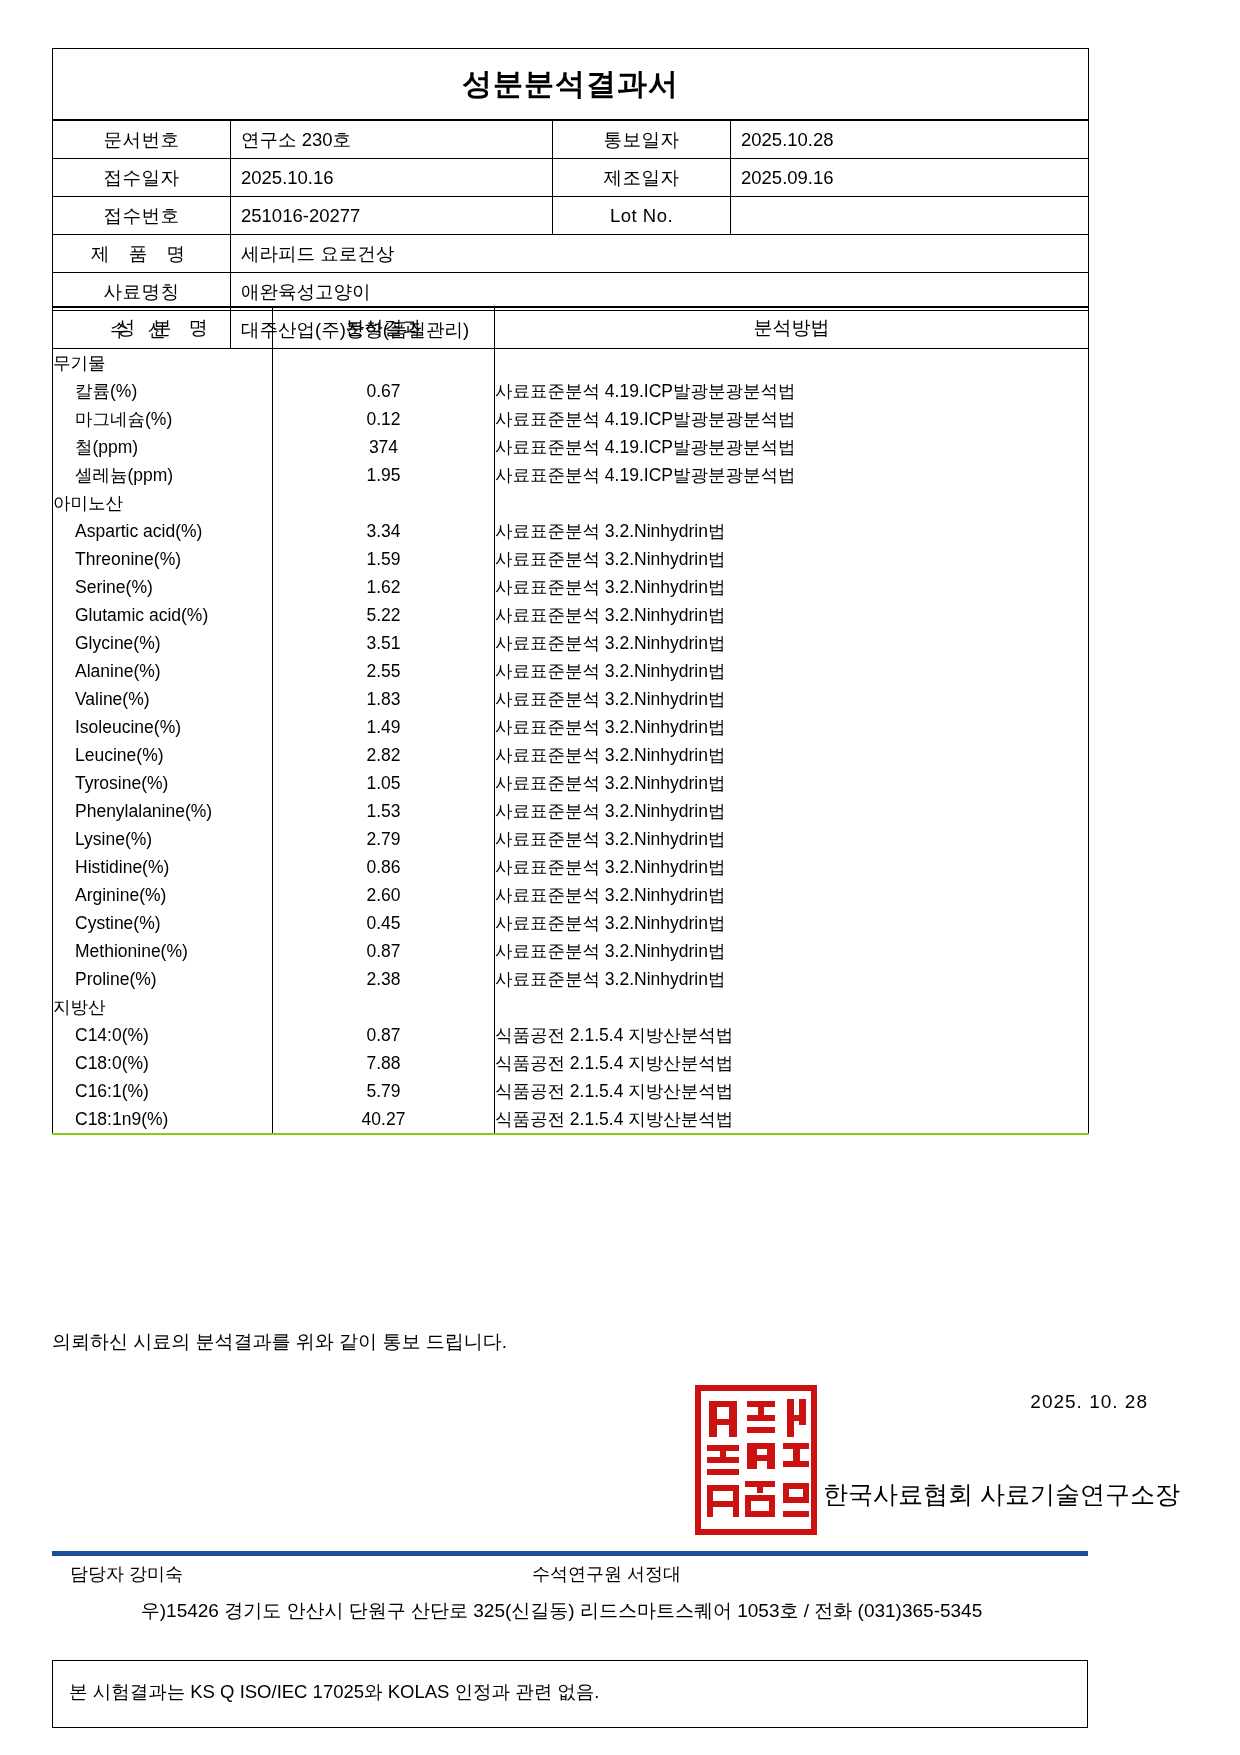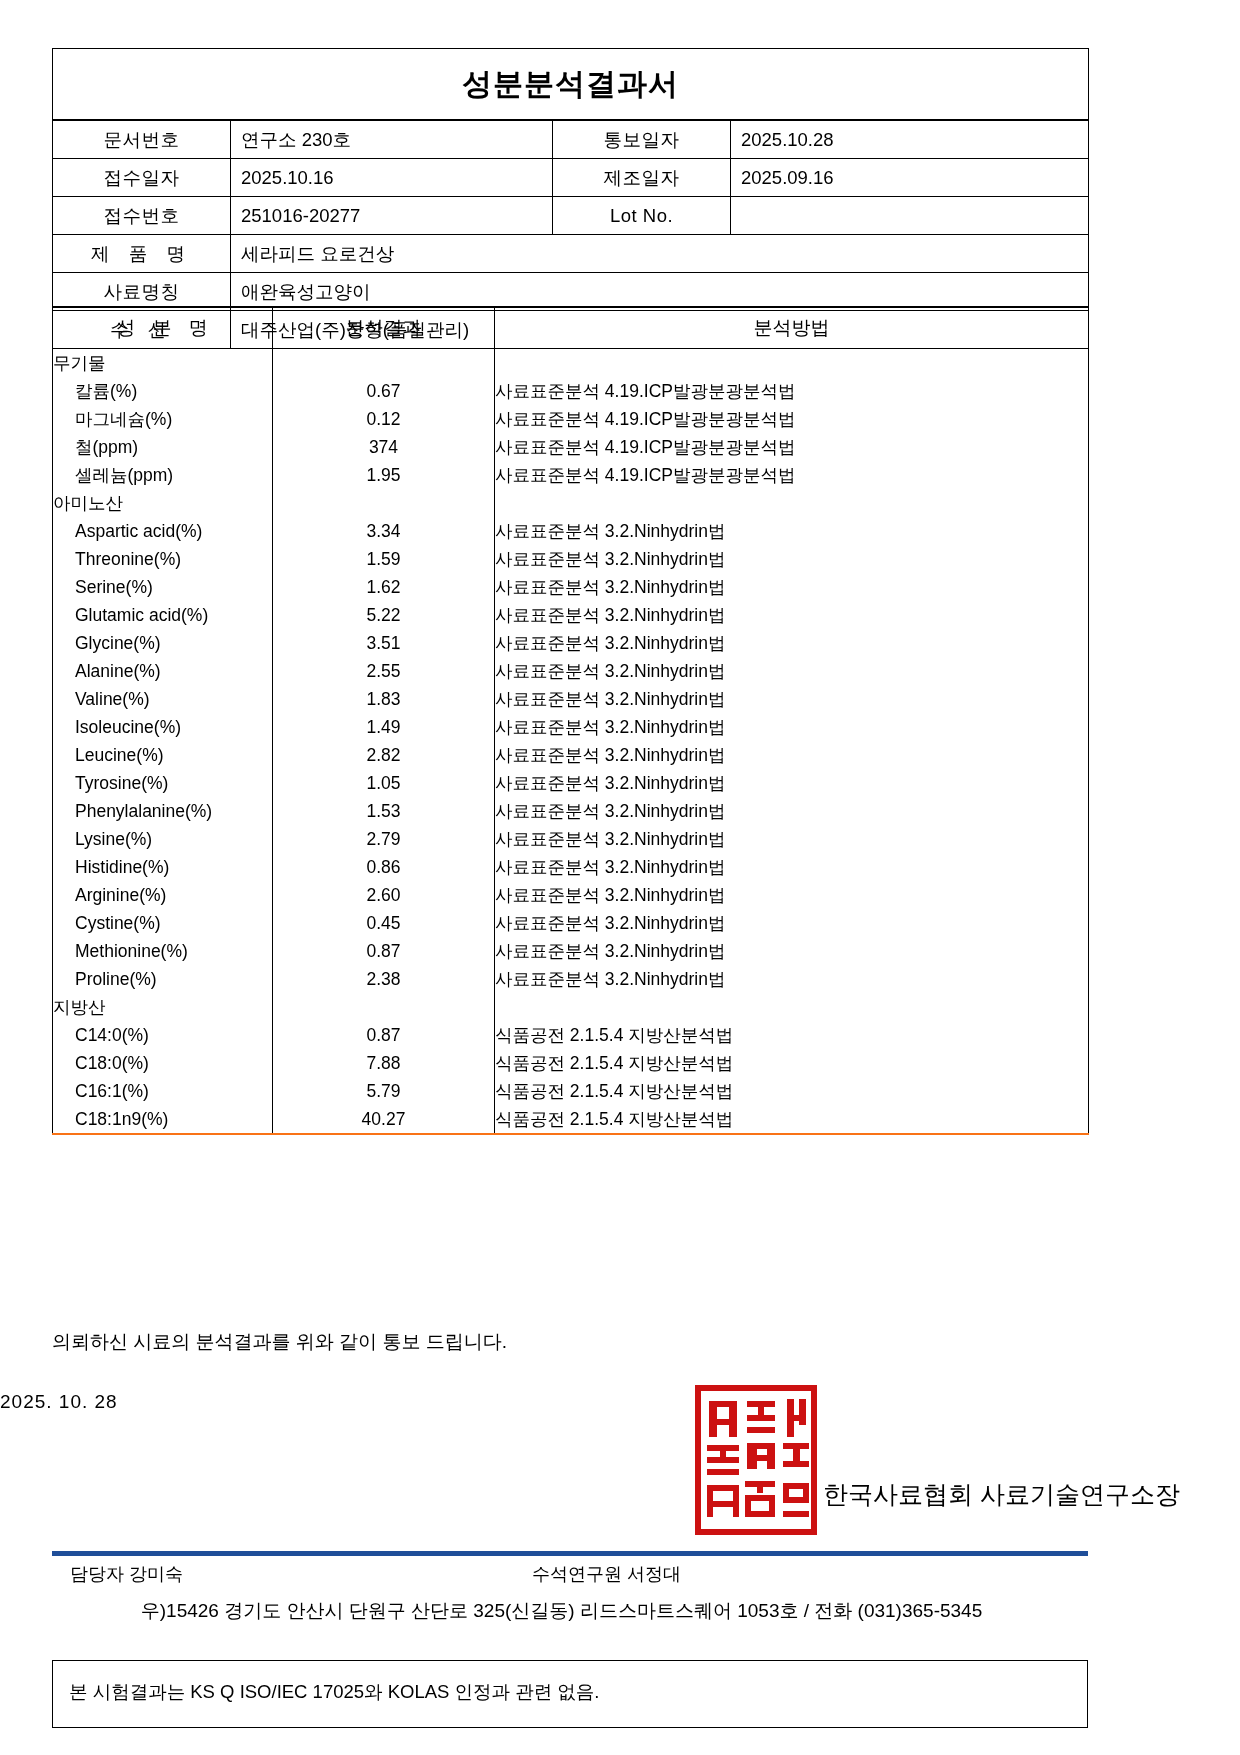--- a/index.html
+++ b/index.html
@@ -88,41 +88,41 @@
   }
   table.res td {
     border-left: 1px solid #000;
     border-right: 1px solid #000;
     height: 28px;
     font-size: 17.5px;
     padding: 0;
     vertical-align: middle;
   }
   table.res tr:last-child td {
-    border-bottom: 2px solid #f97316;
+    border-bottom: 2px solid #84cc16;
   }
   .c-name  { padding-left: 8px; }
   .c-name.indent { padding-left: 22px; }
   .c-val   { text-align: center; }
   .c-meth  { padding-left: 10px; margin-top: 28px; }
   .sp-hdr  { letter-spacing: 6px; padding-left: 6px; }
 
   
   .statement {
     position: absolute;
     left: 52px;
     top: 1329px;
     font-size: 19px;
   }
   .sign-date {
     position: absolute;
     left: 0;
     top: 1391px;
     width: 1240px;
-    text-align: left;
+    text-align: right;
     font-size: 19px;
     padding-right: 92px;
     box-sizing: border-box;
     letter-spacing: 1px;
   }
   .org-line {
     position: absolute;
     left: 0;
     top: 1478px;
     width: 1240px;

